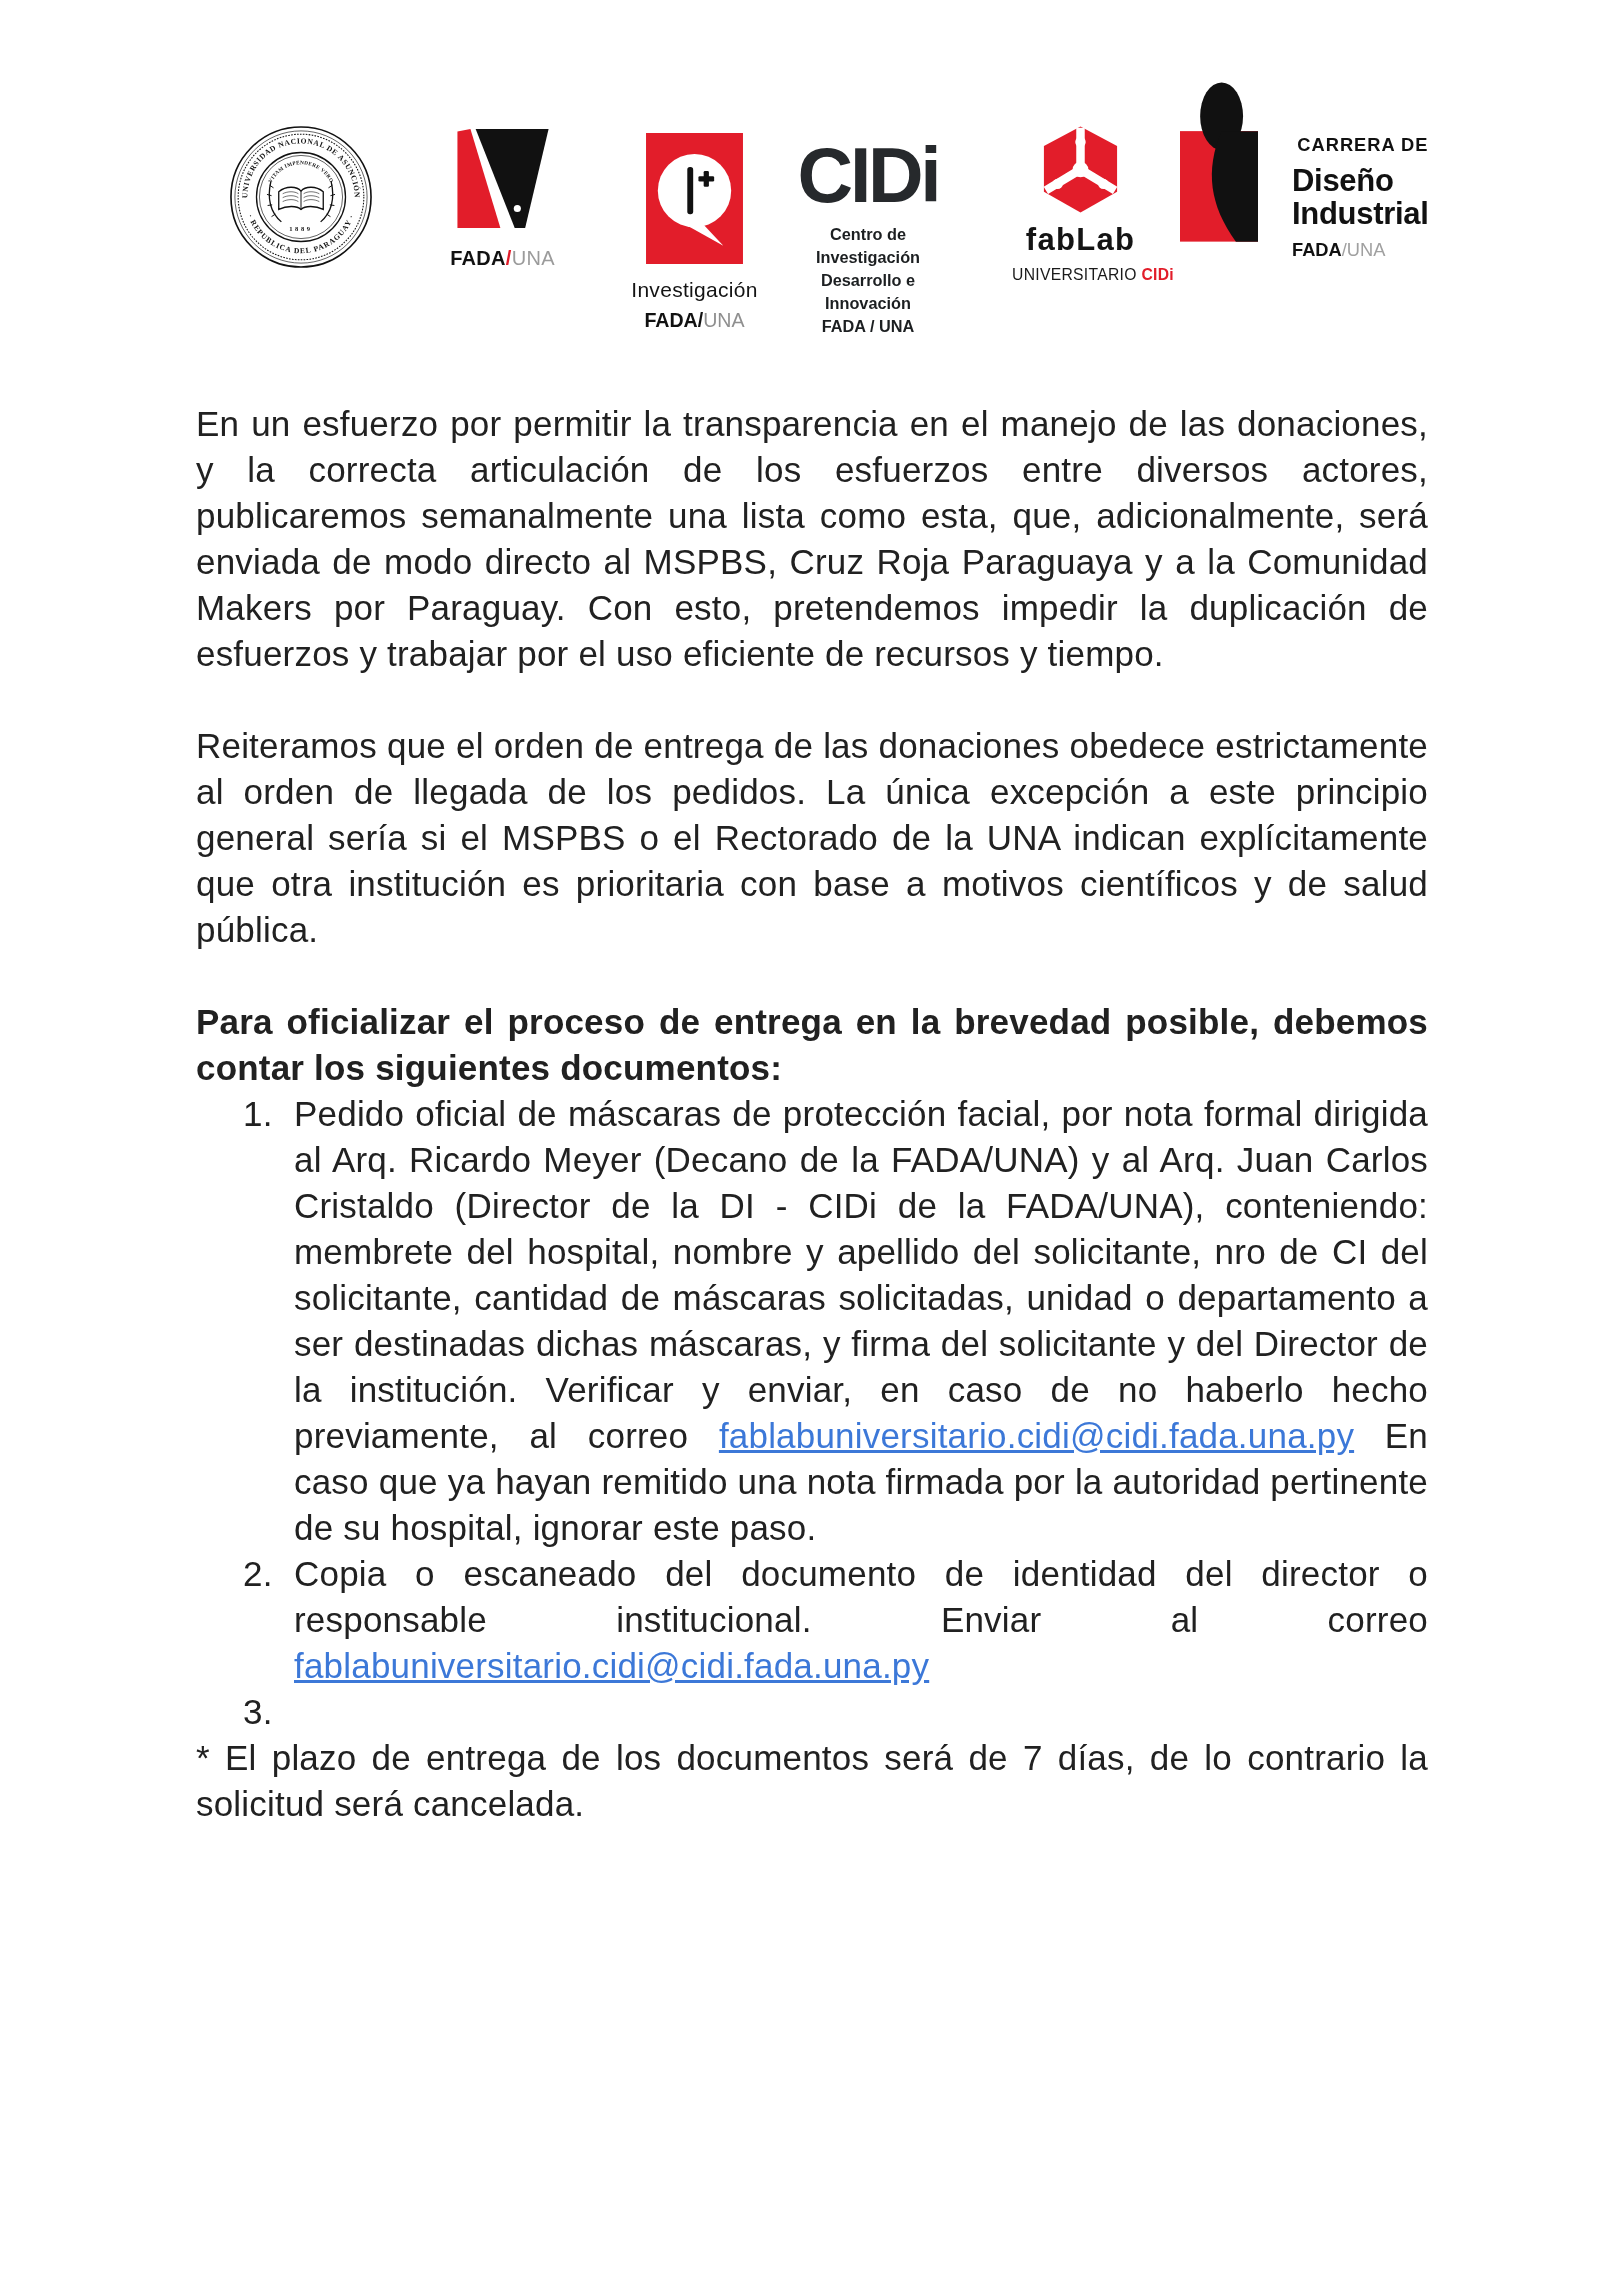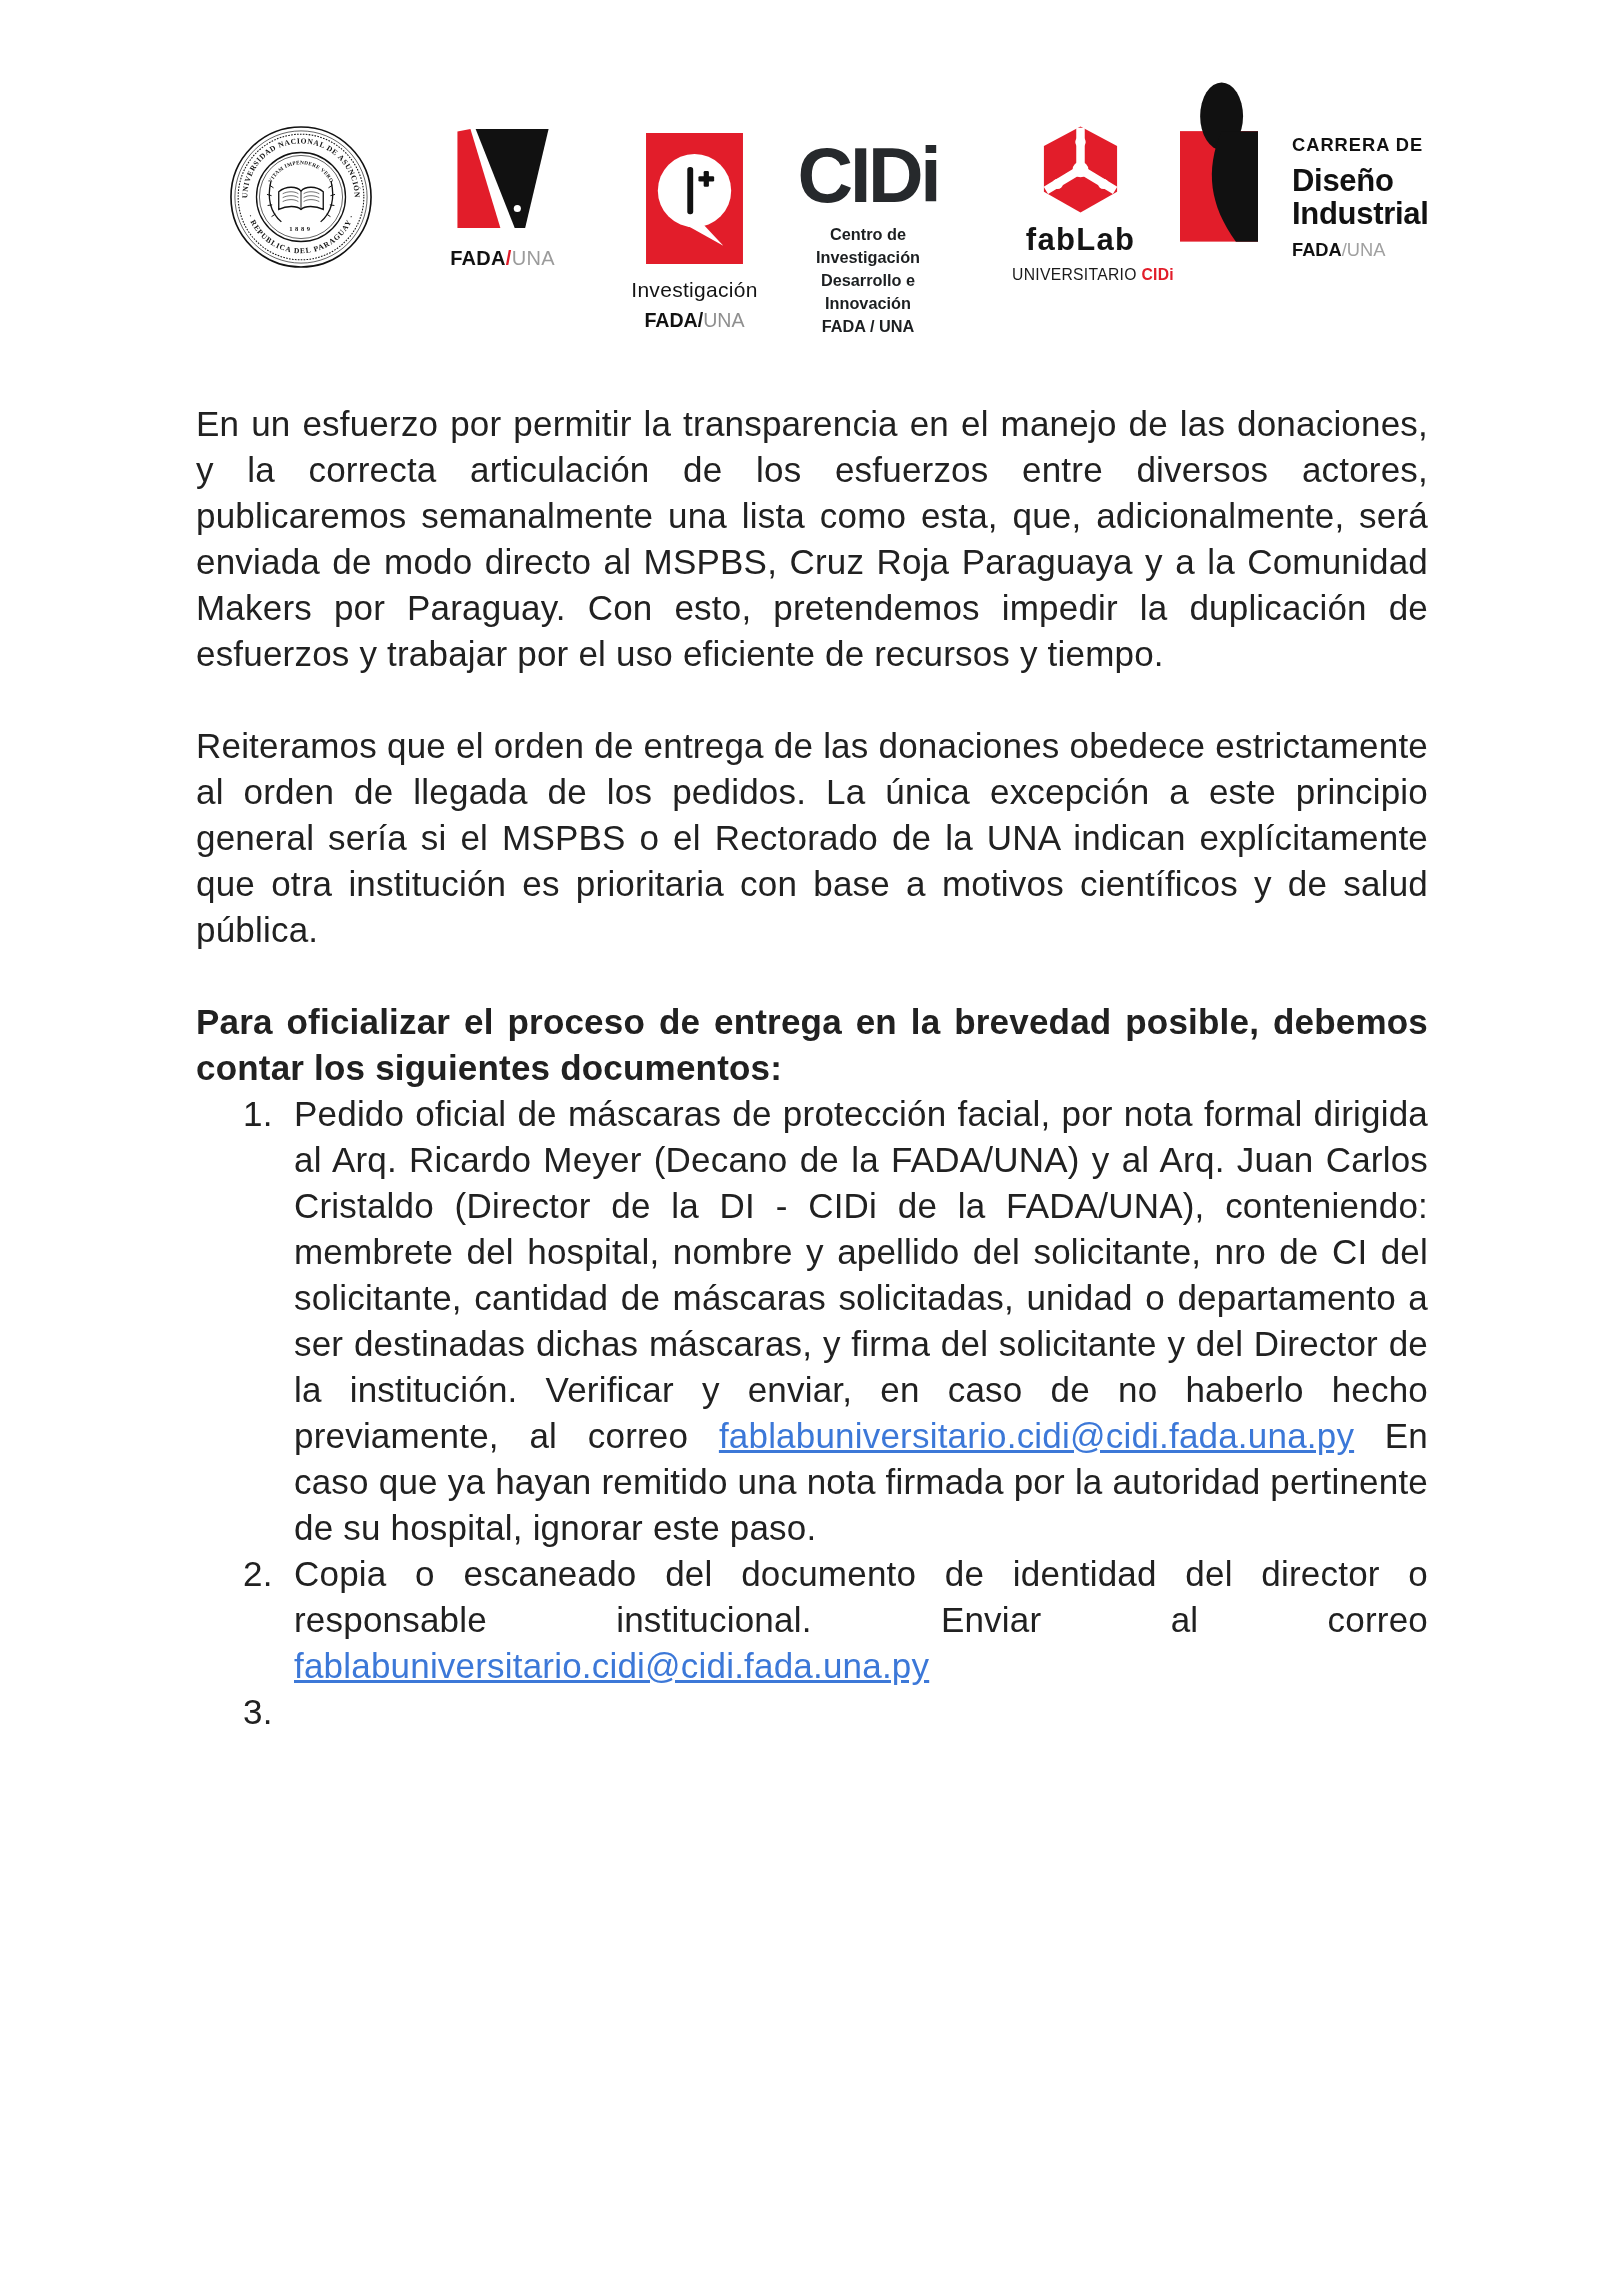--- a/index.html
+++ b/index.html
@@ -34,21 +34,21 @@
   .cidi-lines{margin-top:10.5px;font-size:16.3px;line-height:23px;font-weight:bold;color:#1c1f21;}
 
   .fablab{left:1012px;top:125px;width:137px;text-align:center;}
   .fablab svg{display:block;margin:0 auto;}
   .fablab-name{margin-top:8px;font-size:31px;font-weight:bold;color:#141414;letter-spacing:1.3px;}
   .fablab-sub{margin-top:7.8px;font-size:15.7px;color:#1a1a1a;letter-spacing:0.3px;white-space:nowrap;}
   .fablab-sub .brand{color:#e21d2a;font-weight:bold;}
 
   .carrera{left:1180px;top:82px;display:flex;}
   .carrera-text{margin-left:34px;padding-top:52px;white-space:nowrap;}
-  .carrera-line1{font-size:18.3px;font-weight:bold;color:#111;letter-spacing:1px;}
+  .carrera-line1{font-size:18.3px;font-weight:bold;color:#111;letter-spacing:1px;text-align:right;}
   .carrera-big{font-size:31px;line-height:33px;font-weight:bold;color:#111;letter-spacing:-0.3px;margin-top:7.8px;}
   .carrera-big.second{margin-top:0;}
   .carrera-brand{margin-top:9.2px;font-size:18.3px;font-weight:bold;color:#111;}
   .carrera-brand .slash{color:#a0a0a0;font-weight:normal;}
   .carrera-brand .light{color:#a0a0a0;font-weight:normal;}
 
   
   .content{
     position:absolute;
     left:196px;
@@ -196,16 +196,17 @@
       </li>
       <li>
         <span class="num">2.</span>
         <span>Copia o escaneado del documento de identidad del director o responsable institucional. Enviar al correo </span><a class="email">fablabuniversitario.cidi@cidi.fada.una.py</a><span></span>
       </li>
       <li>
         <span class="num">3.</span>
       </li>
     </ol>
 
+    <p class="footnote">* El plazo de entrega de los documentos será de 7 días, de lo contrario la solicitud será cancelada.</p>
   </div>
 
 </div>
 
 
 </body></html>

